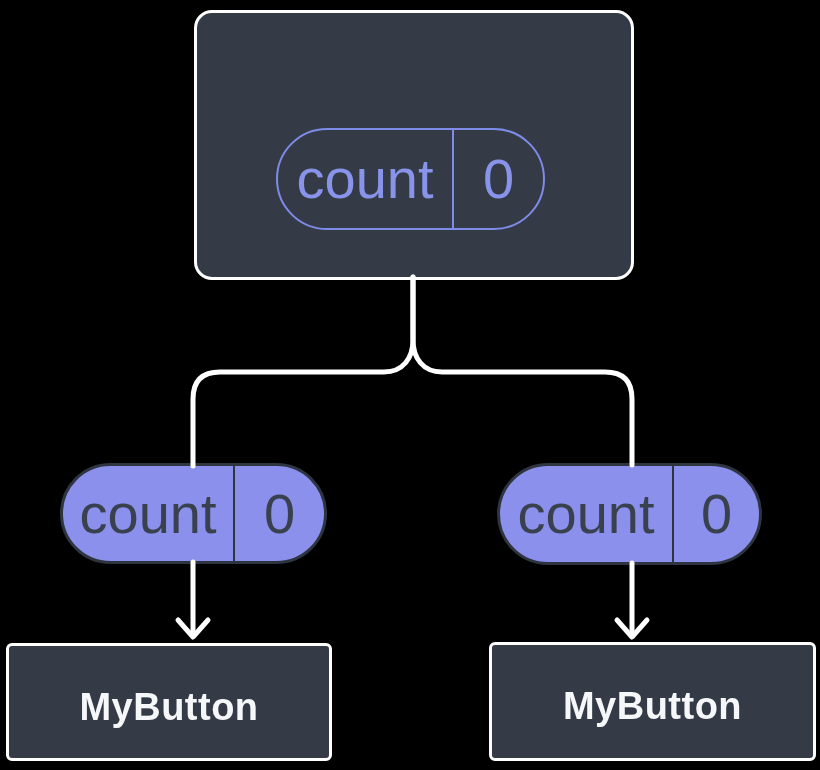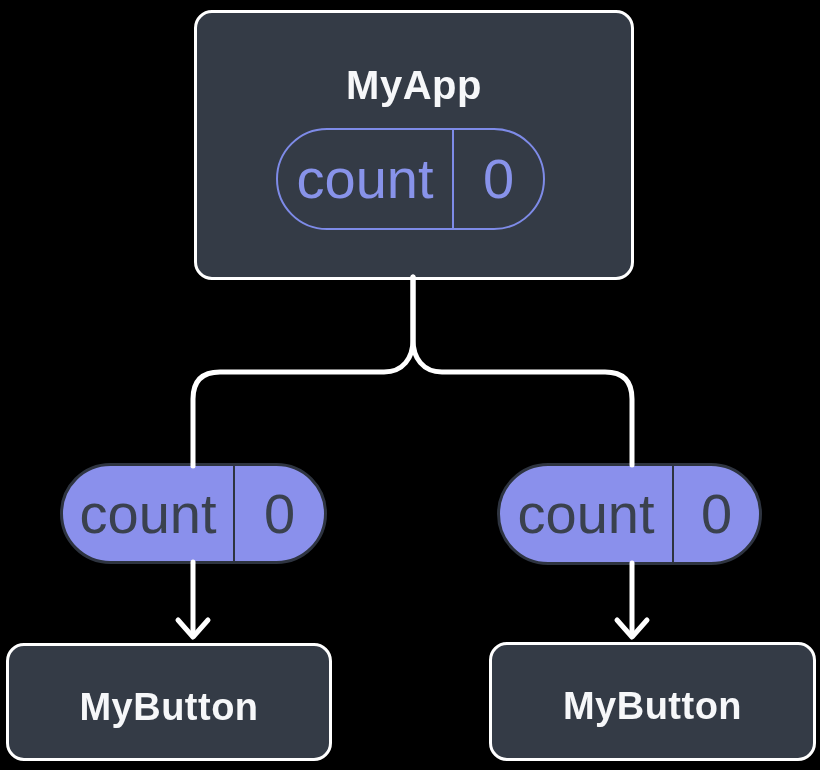--- a/index.html
+++ b/index.html
@@ -30,21 +30,21 @@
     border:3px solid var(--node-border);
     color:var(--node-text);
     z-index:1;
   }
   .node-root{left:194px;top:10px;width:440px;height:270px;border-radius:18px;}
   .node-title{
     position:absolute;left:0;right:0;top:52px;
     text-align:center;font-size:40px;font-weight:700;letter-spacing:.5px;
     line-height:40px;
   }
-  .node-leaf{border-radius:18px;display:flex;align-items:center;justify-content:center;}
+  .node-leaf{border-radius:6px;display:flex;align-items:center;justify-content:center;}
   .node-leaf-left{left:6px;top:643px;width:326px;height:118px;}
   .node-leaf-right{left:489px;top:642px;width:327px;height:119px;}
   .leaf-title{font-size:38px;font-weight:700;letter-spacing:.5px;padding-top:10px;}
 
   
   .pill{
     position:absolute;display:flex;align-items:stretch;
     border-radius:60px;overflow:hidden;z-index:2;
   }
   .pill-outline{
@@ -80,21 +80,20 @@
     fill:none;stroke:var(--connector);stroke-width:5;
     stroke-linecap:round;stroke-linejoin:round;
   }
 </style>
 </head>
 <body>
 
 <div class="canvas">
 
   <div class="node node-root">
-    <div class="node-title">MyApp</div>
     <div class="pill pill-outline">
       <div class="pill-name">count</div>
       <div class="pill-value">0</div>
     </div>
   </div>
 
   <div class="pill pill-filled pill-filled-left">
     <div class="pill-name">count</div>
     <div class="pill-value">0</div>
   </div>

